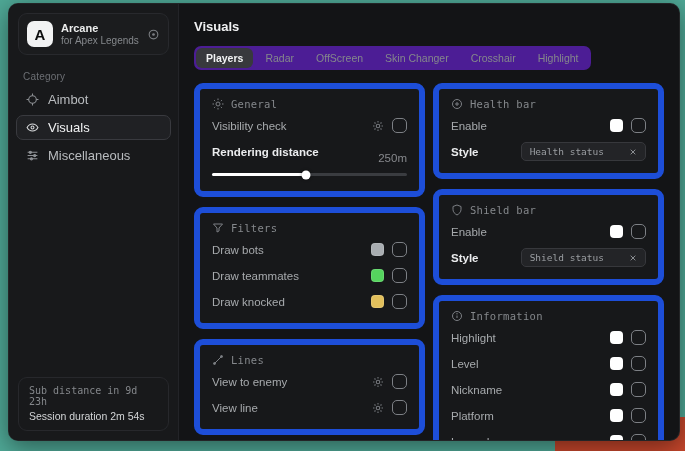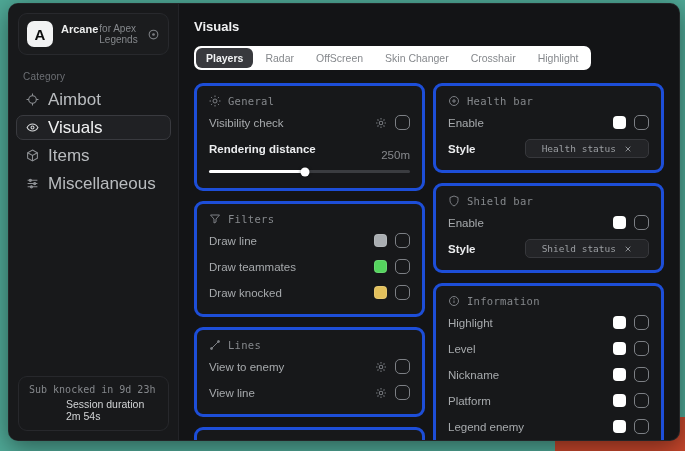--- a/index.html
+++ b/index.html
@@ -15,50 +15,50 @@
     display:flex; overflow:hidden; box-shadow:0 6px 24px rgba(0,0,0,0.45);
   }
 
   
   .sidebar { width:170px; flex:0 0 170px; background:#18191b; border-right:1px solid #232428;
     display:flex; flex-direction:column; }
   .logo-card { margin:9px 9px 4px 9px; padding:7px 8px; border:1px solid #28292d; border-radius:9px;
     display:flex; align-items:center; gap:8px; background:#1b1c1e; }
   .logo-square { width:26px; height:26px; border-radius:7px; background:#f2f3f4; color:#0c0d0e;
     font-weight:700; font-size:15px; display:flex; align-items:center; justify-content:center; }
-  .logo-text { display:flex; flex-direction:row; gap:1px; flex:1; }
+  .logo-text { display:flex; flex-direction:column; gap:1px; flex:1; }
   .app-name { font-size:11px; font-weight:700; color:#eceded; }
   .app-sub { font-size:10px; color:#85888c; }
   .logo-badge { color:#7c7f84; display:flex; }
 
   .category { margin:12px 14px 5px 14px; font-size:10px; color:#6c6f74; letter-spacing:0.2px; }
   .nav { display:flex; flex-direction:column; gap:3px; padding:0 7px; }
   .nav-item { display:flex; align-items:center; gap:9px; height:25px; padding:0 9px;
-    border-radius:7px; border:1px solid transparent; color:#b9bcbf; font-size:17px; cursor:pointer; }
+    border-radius:7px; border:1px solid transparent; color:#b9bcbf; font-size:13px; cursor:pointer; }
   .nav-item .nicon { color:#8e9195; display:flex; }
   .nav-item.active { background:#202124; border-color:#393a3f; color:#f0f1f2; }
   .nav-item.active .nicon { color:#d6d8da; }
 
   .sidebar-spacer { flex:1; }
   .footer-box { margin:9px; padding:7px 10px 8px 10px; border:1px solid #27282c; border-radius:9px; }
   .footer-line1 { font-family:"DejaVu Sans Mono", monospace; font-size:10px; color:#84878b; margin-bottom:3px; }
-  .footer-line2 { font-size:10.5px; color:#d2d4d6;margin-left:37px; }
+  .footer-line2 { font-size:10.5px; color:#d2d4d6; }
 
   
   .main { flex:1; padding:13px 15px 0 15px; overflow:hidden; display:flex; flex-direction:column; }
   .page-title { font-size:13px; font-weight:700; color:#f1f2f3; margin:2px 0 12px 0; }
-  .tabbar { display:inline-flex; align-self:flex-start; background:#ffffff; border-radius:7px;
+  .tabbar { display:inline-flex; align-self:flex-start; background:#4c1d95; border-radius:7px;
     padding:2px; gap:2px; }
   .tab { font-size:10.5px; color:#85888c; padding:4px 10px; border-radius:6px; cursor:pointer; white-space:nowrap; }
   .tab.active { background:#38393d; color:#f2f3f4; font-weight:600; }
 
   .columns { display:flex; gap:8px; margin-top:13px; align-items:flex-start; }
   .col { flex:1; display:flex; flex-direction:column; gap:10px; min-width:0; }
 
-  .card { background:#17181a; border:3px solid #1d4ed8; border-radius:9px; padding:9px 12px 11px 12px; }
+  .card { background:#17181a; border:6px solid #1d4ed8; border-radius:9px; padding:9px 12px 11px 12px; }
   .card-header { display:flex; align-items:center; gap:7px; color:#85888c;
     font-family:"DejaVu Sans Mono", monospace; font-size:10.5px; letter-spacing:0.3px; margin-bottom:4px; }
   .card-header .cicon { display:flex; color:#7c7f84; }
 
   .row { display:flex; align-items:center; height:21px; margin-top:5px; }
   .row-label { flex:1; font-size:11.5px; color:#a7aaad; white-space:nowrap; overflow:hidden; }
   .row-label.bright { color:#ebecee; font-weight:700; }
   .controls { display:flex; align-items:center; gap:8px; }
 
   .checkbox { width:15px; height:15px; border:1.5px solid #7d8085; border-radius:5px;
@@ -66,22 +66,22 @@
   .swatch { width:13px; height:13px; border-radius:4px; cursor:pointer; border:1px solid rgba(255,255,255,0.12); }
   .mini-gear { color:#75787d; display:flex; cursor:pointer; }
 
   .slider-value { font-size:11.5px; color:#87898d;margin-top:12px; }
   .slider { position:relative; height:12px; margin-top:6px; cursor:pointer; }
   .slider-track { position:absolute; left:0; right:0; top:5px; height:3px; border-radius:2px; background:#3a3c40; }
   .slider-fill { position:absolute; left:0; top:5px; height:3px; border-radius:2px; background:#ffffff; }
   .slider-thumb { position:absolute; top:6.5px; width:9px; height:9px; border-radius:50%; background:#ffffff;
     transform:translate(-50%,-50%); box-shadow:0 0 3px rgba(0,0,0,0.5); }
 
-  .tag { display:flex; align-items:center; gap:8px; background:#232427; border:1px solid #37383c;
-    border-radius:5px; padding:3px 16px; cursor:pointer; }
+  .tag { display:flex; align-items:center; gap:25px; background:#232427; border:1px solid #37383c;
+    border-radius:5px; padding:3px 8px; cursor:pointer; }
   .tag-text { font-family:"DejaVu Sans Mono", monospace; font-size:9.5px; color:#9b9ea2; }
   .tag-close { color:#8b8e92; display:flex; cursor:pointer; }
 
   svg { display:block; }
 </style>
 </head>
 <body>
 
 <div class="backdrop" style="background: rgb(79, 168, 150);"></div>
 <div class="backdrop-red" style="background: rgb(199, 71, 44);"></div>
@@ -117,47 +117,38 @@
         <span>Aimbot</span>
       </div>
       <div class="nav-item active">
         <span class="nicon">
           <svg width="13" height="13" viewBox="0 0 24 24" fill="none" stroke="currentColor" stroke-width="2">
               <path d="M2 12s3.5-6.5 10-6.5S22 12 22 12s-3.5 6.5-10 6.5S2 12 2 12z"></path>
               <circle cx="12" cy="12" r="2.7"></circle>
             </svg>
         </span>
         <span>Visuals</span>
-      </div>
-      <div class="nav-item">
-        <span class="nicon">
-          <svg width="13" height="13" viewBox="0 0 24 24" fill="none" stroke="currentColor" stroke-width="2">
-              <path d="M12 2l9 5v10l-9 5-9-5V7l9-5z"></path>
-              <path d="M3 7l9 5 9-5M12 12v10"></path>
-            </svg>
-        </span>
-        <span>Items</span>
       </div>
       <div class="nav-item">
         <span class="nicon">
           <svg width="13" height="13" viewBox="0 0 24 24" fill="none" stroke="currentColor" stroke-width="2">
               <path d="M3 6h18M3 12h18M3 18h18"></path>
               <circle cx="8" cy="6" r="2" fill="currentColor"></circle>
               <circle cx="16" cy="12" r="2" fill="currentColor"></circle>
               <circle cx="10" cy="18" r="2" fill="currentColor"></circle>
             </svg>
         </span>
         <span>Miscellaneous</span>
       </div>
     </div>
 
     <div class="sidebar-spacer"></div>
 
     <div class="footer-box">
-      <div class="footer-line1">Sub knocked in 9d 23h</div>
+      <div class="footer-line1">Sub distance in 9d 23h</div>
       <div class="footer-line2">Session duration 2m 54s</div>
     </div>
   </div>
 
   <div class="main">
 
     <div class="page-title">Visuals</div>
 
     <div class="tabbar">
       <div class="tab active">Players</div>
@@ -208,21 +199,21 @@
         <div class="card">
           <div class="card-header">
             <span class="cicon">
               <svg width="12" height="12" viewBox="0 0 24 24" fill="none" stroke="currentColor" stroke-width="2">
                   <path d="M3 4h18l-7 8v6l-4 2v-8L3 4z"></path>
                 </svg>
             </span>
             <span>Filters</span>
           </div>
           <div class="row">
-            <span class="row-label">Draw line</span>
+            <span class="row-label">Draw bots</span>
             <span class="controls">
               <span class="swatch" style="background: rgb(169, 173, 177);"></span>
               <span class="checkbox"></span>
             </span>
           </div>
           <div class="row">
             <span class="row-label">Draw teammates</span>
             <span class="controls">
               <span class="swatch" style="background: rgb(85, 212, 94);"></span>
               <span class="checkbox"></span>

